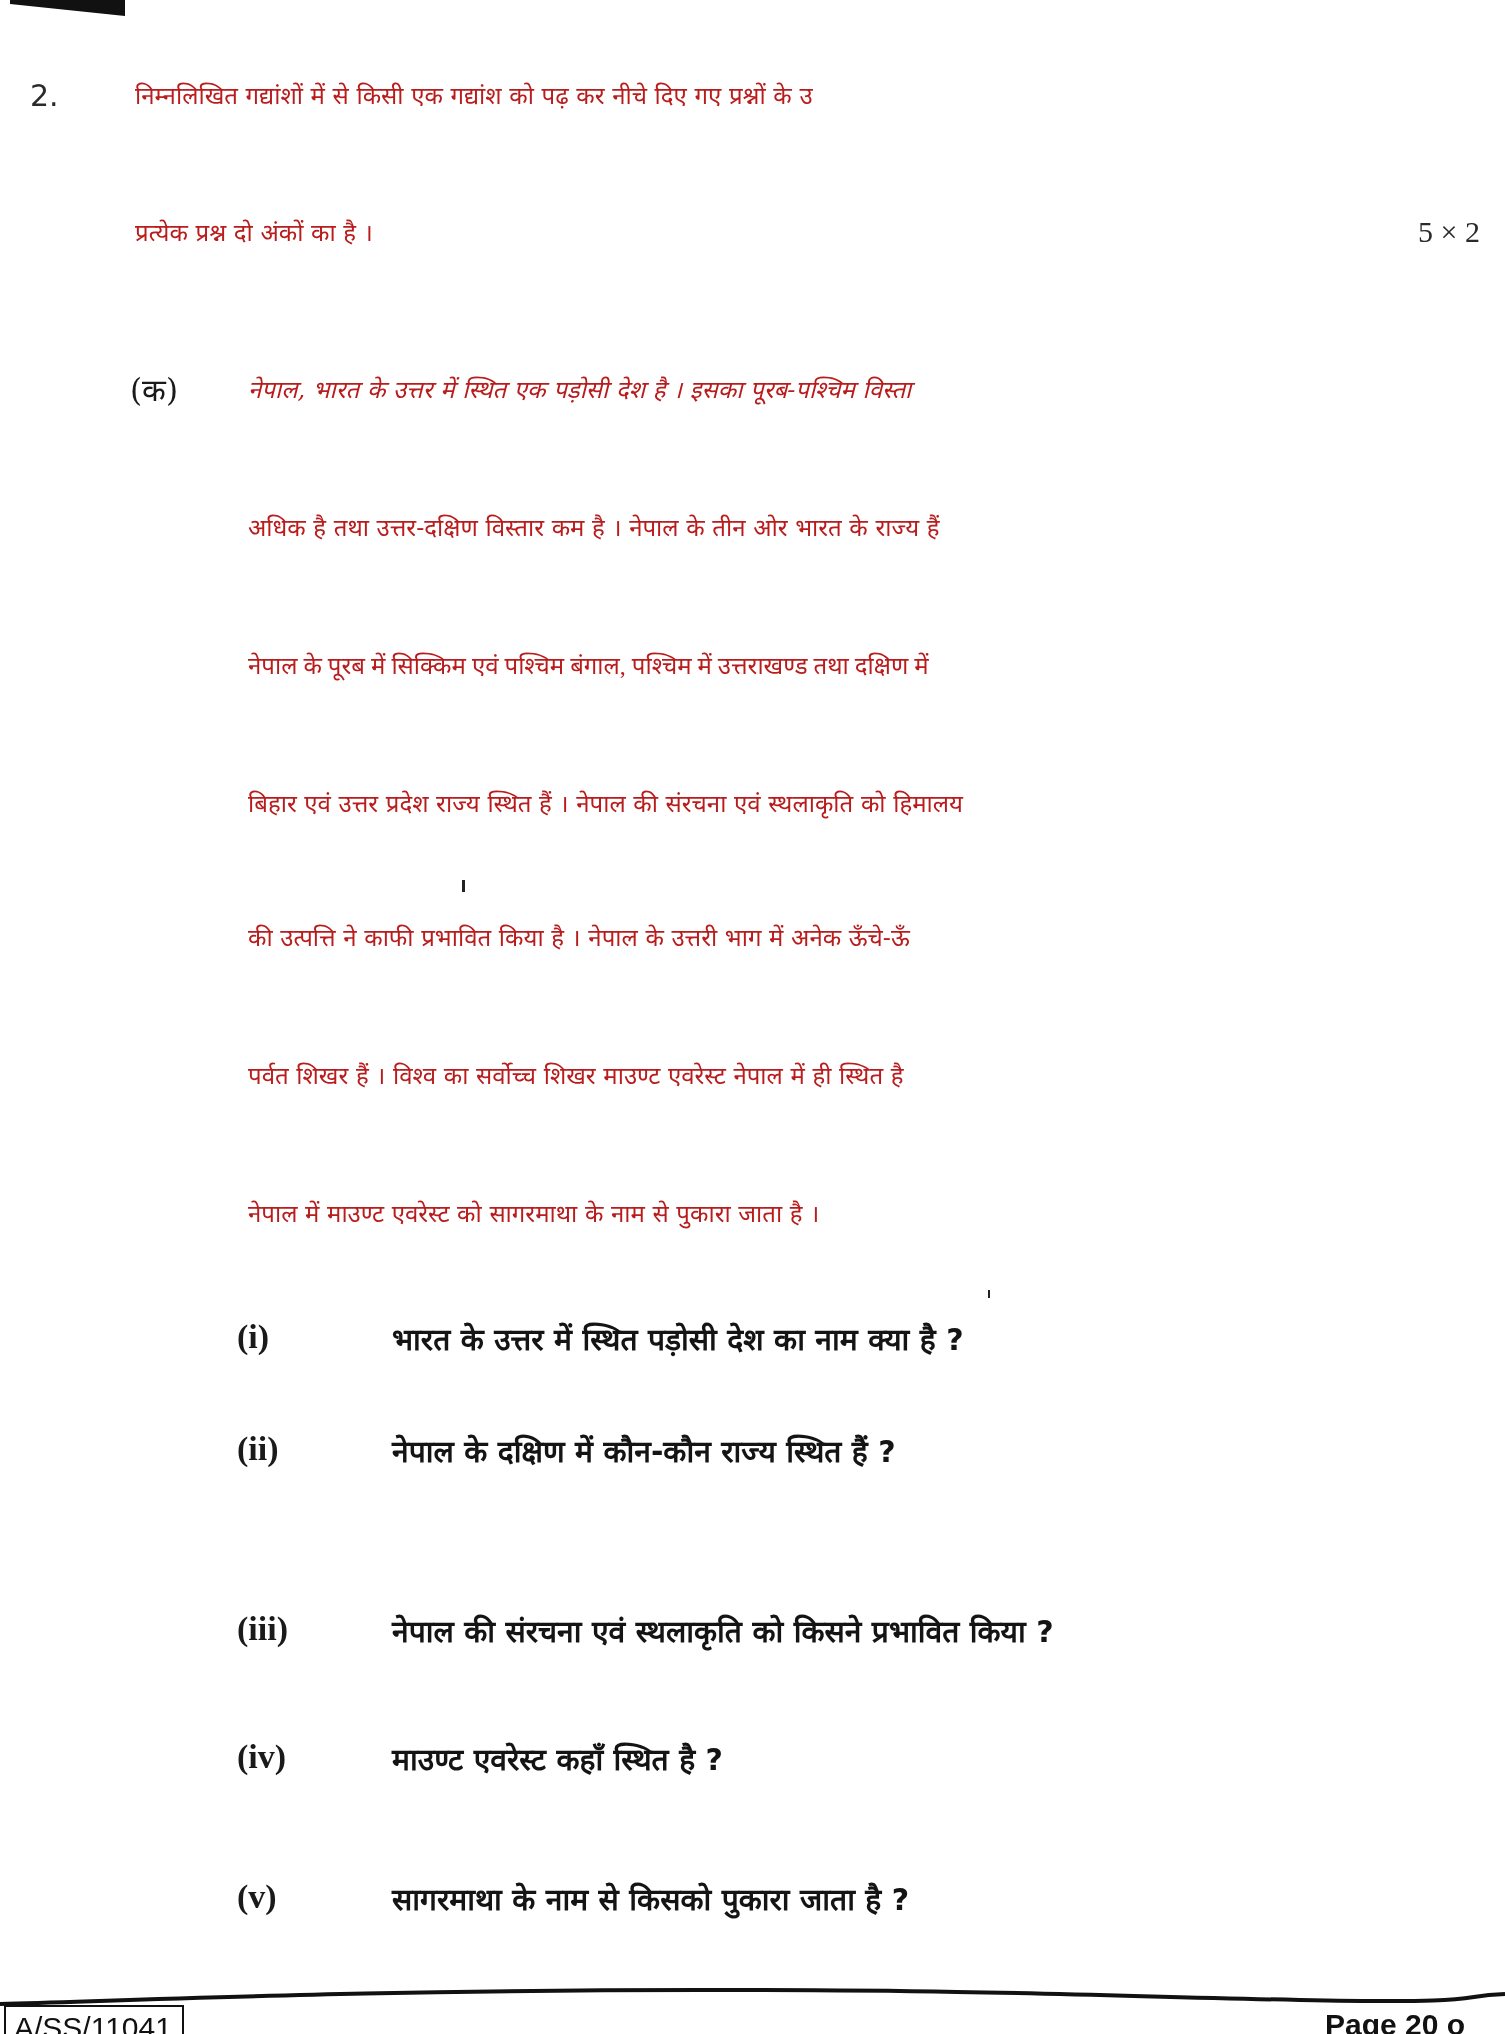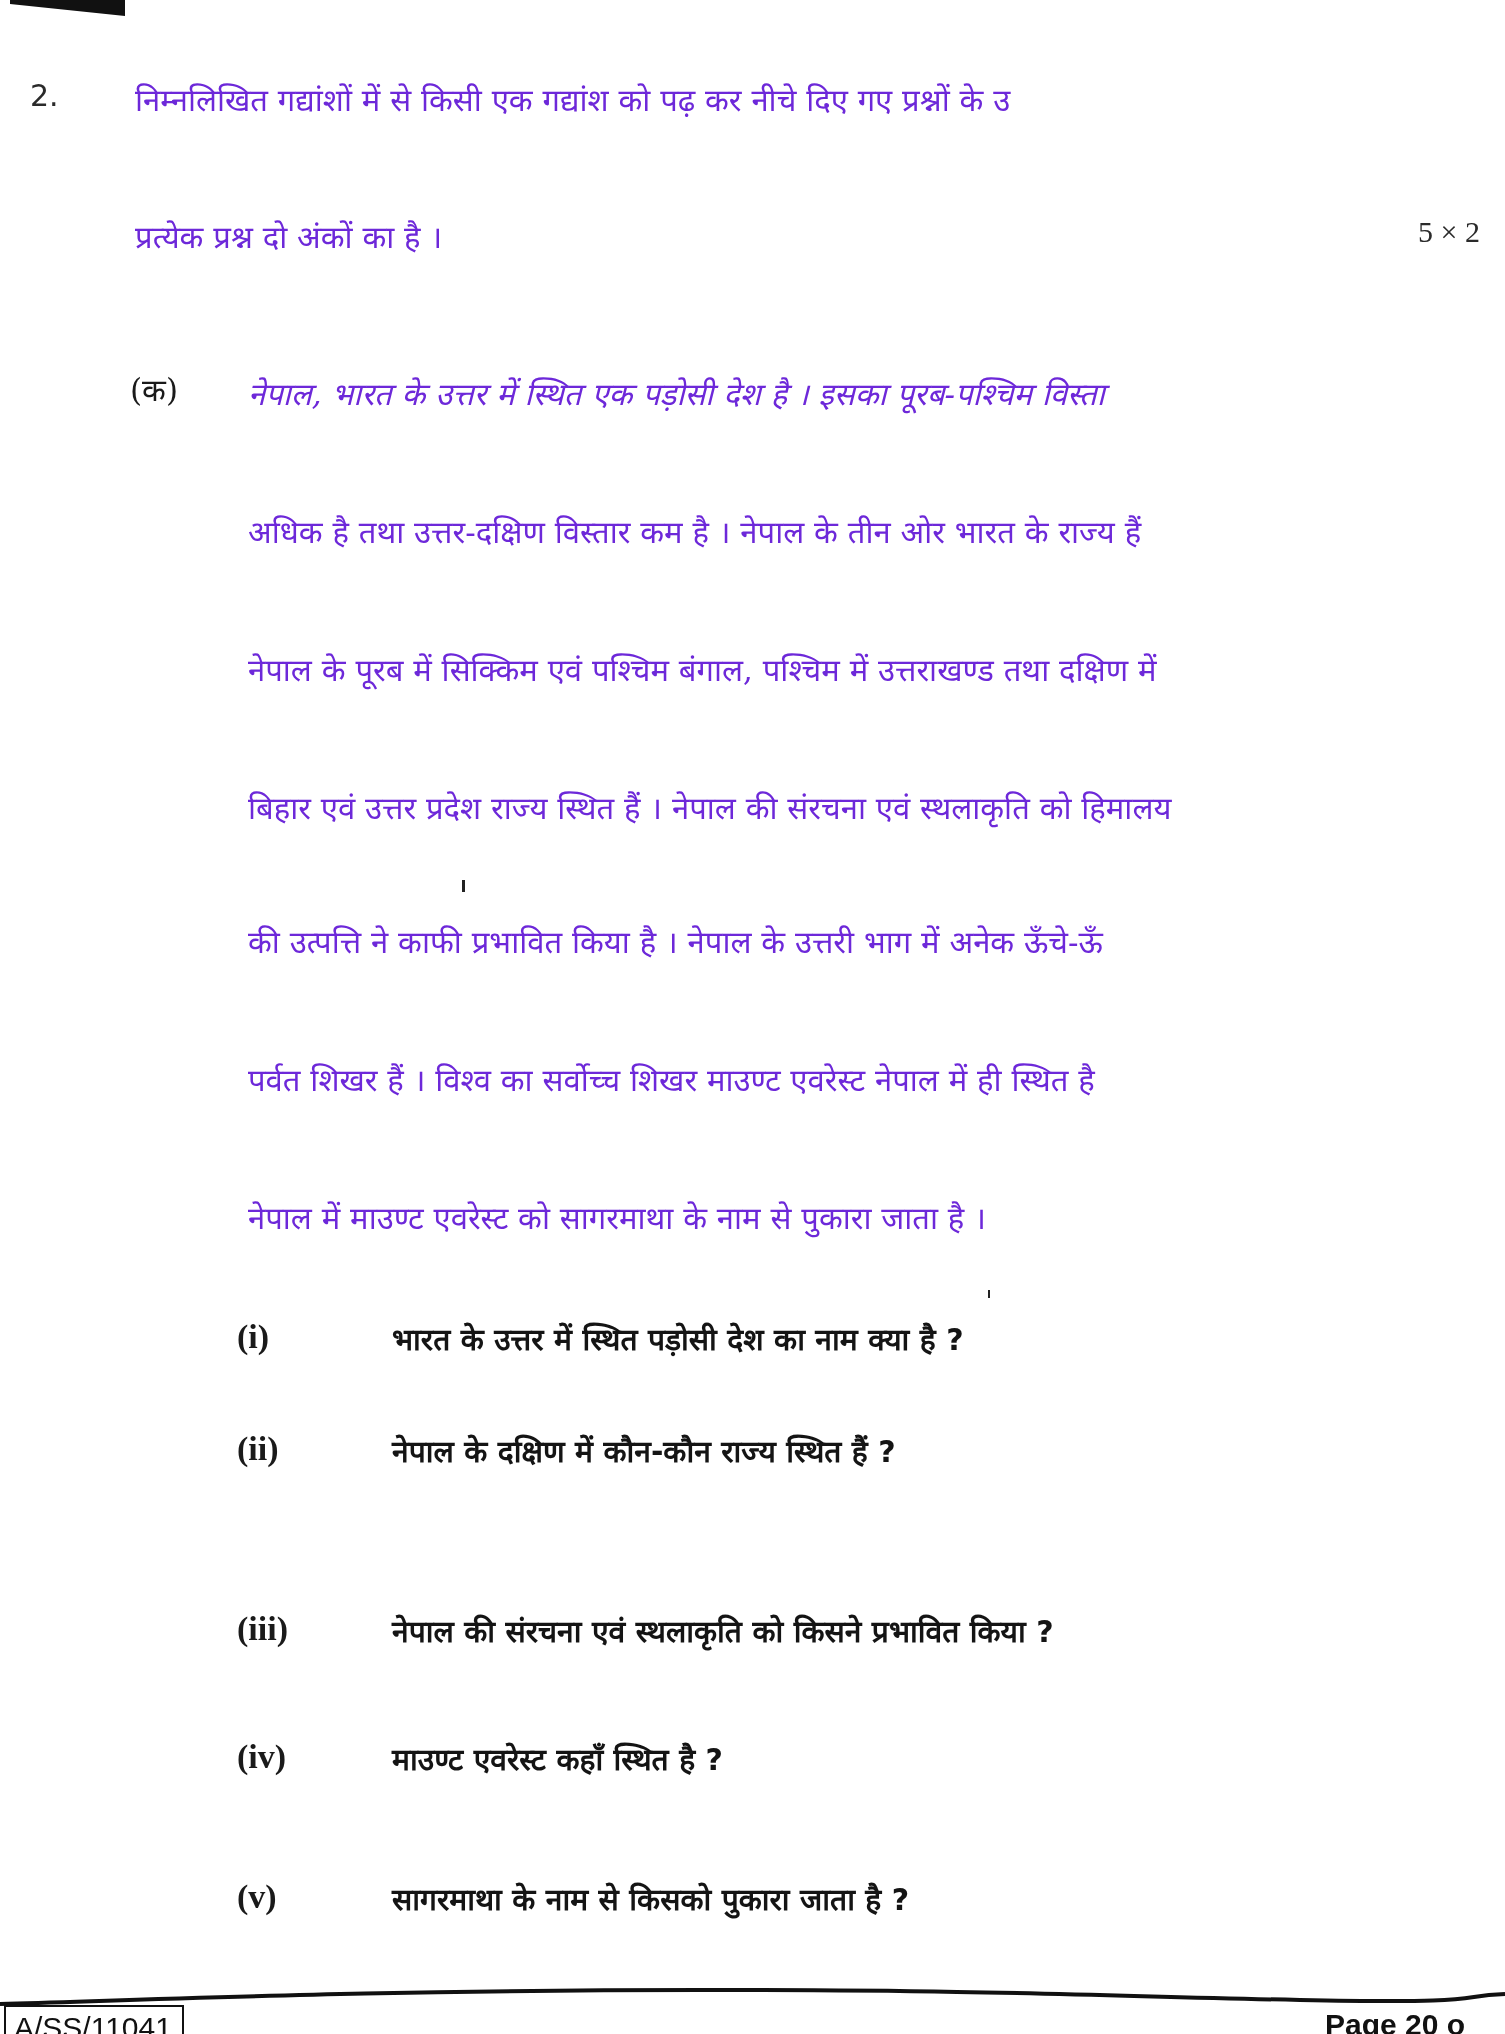--- a/index.html
+++ b/index.html
@@ -28,22 +28,22 @@
       position: absolute;
       left: 30px;
       top: 78px;
       font-family: "DejaVu Sans", sans-serif;
       font-size: 30px;
       color: #2a2a2a;
     }
     .line {
       position: absolute;
       white-space: nowrap;
-      font-size: 31px;
-      color: #6d28d9;
+      font-size: 24px;
+      color: #b91c1c;
     }
     .instruction-line1 { left: 135px; top: 78px; }
     .instruction-line2 { left: 135px; top: 215px; }
     .marks {
       position: absolute;
       left: 1418px;
       top: 215px;
       font-family: Liberation Serif, serif;
       font-size: 30px;
       color: #2a2a2a;
@@ -51,21 +51,21 @@
     }
     .part-label {
       position: absolute;
       left: 130px;
       top: 368px;
       font-size: 31px;
     }
     .p-line { left: 248px; }
     .p1 { top: 372px; font-style: italic; }
     .p2 { top: 510px; }
-    .p3 { top: 648px; }
+    .p3 { top: 648px; font-family: Liberation Serif, serif; }
     .p4 { top: 786px; }
     .p5 { top: 920px; }
     .p6 { top: 1058px; }
     .p7 { top: 1196px; }
 
     .stray-dot {
       position: absolute;
       width: 3px;
       height: 12px;
       background: #222;

